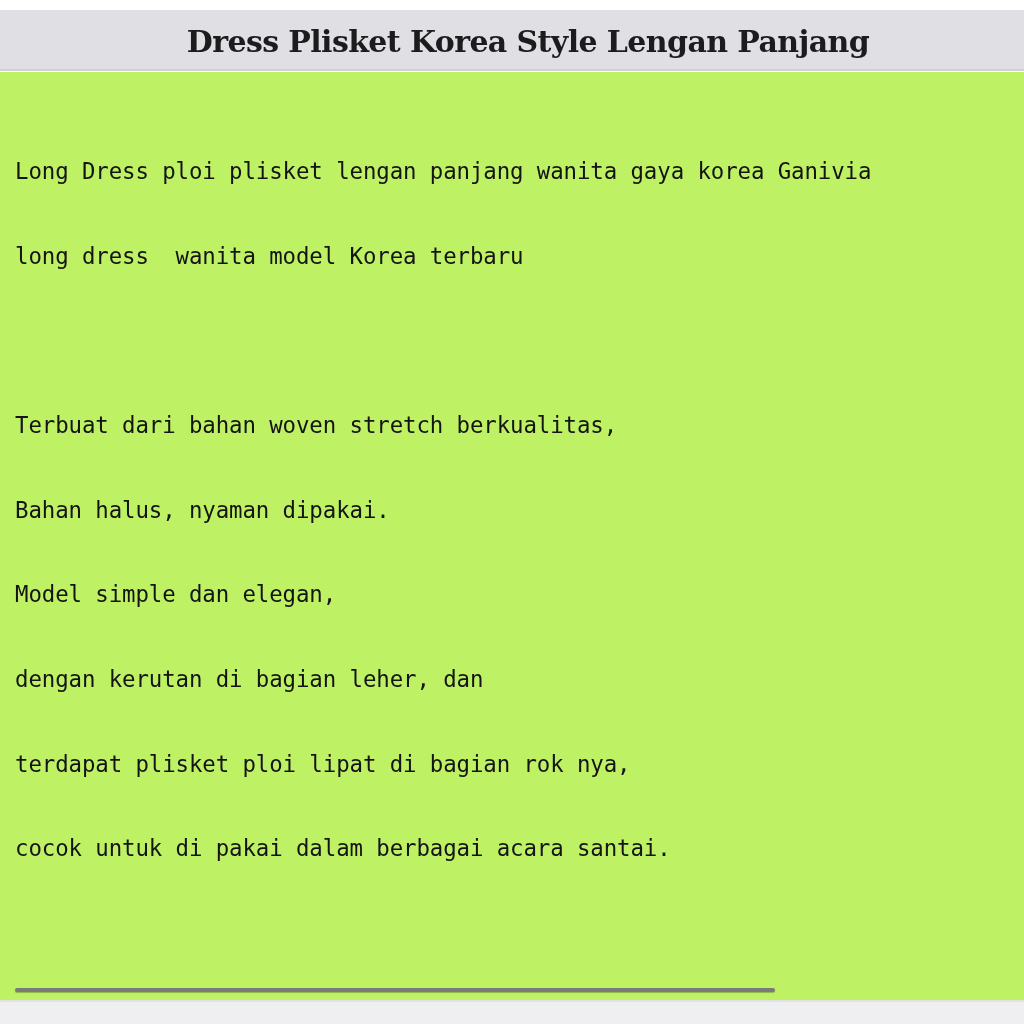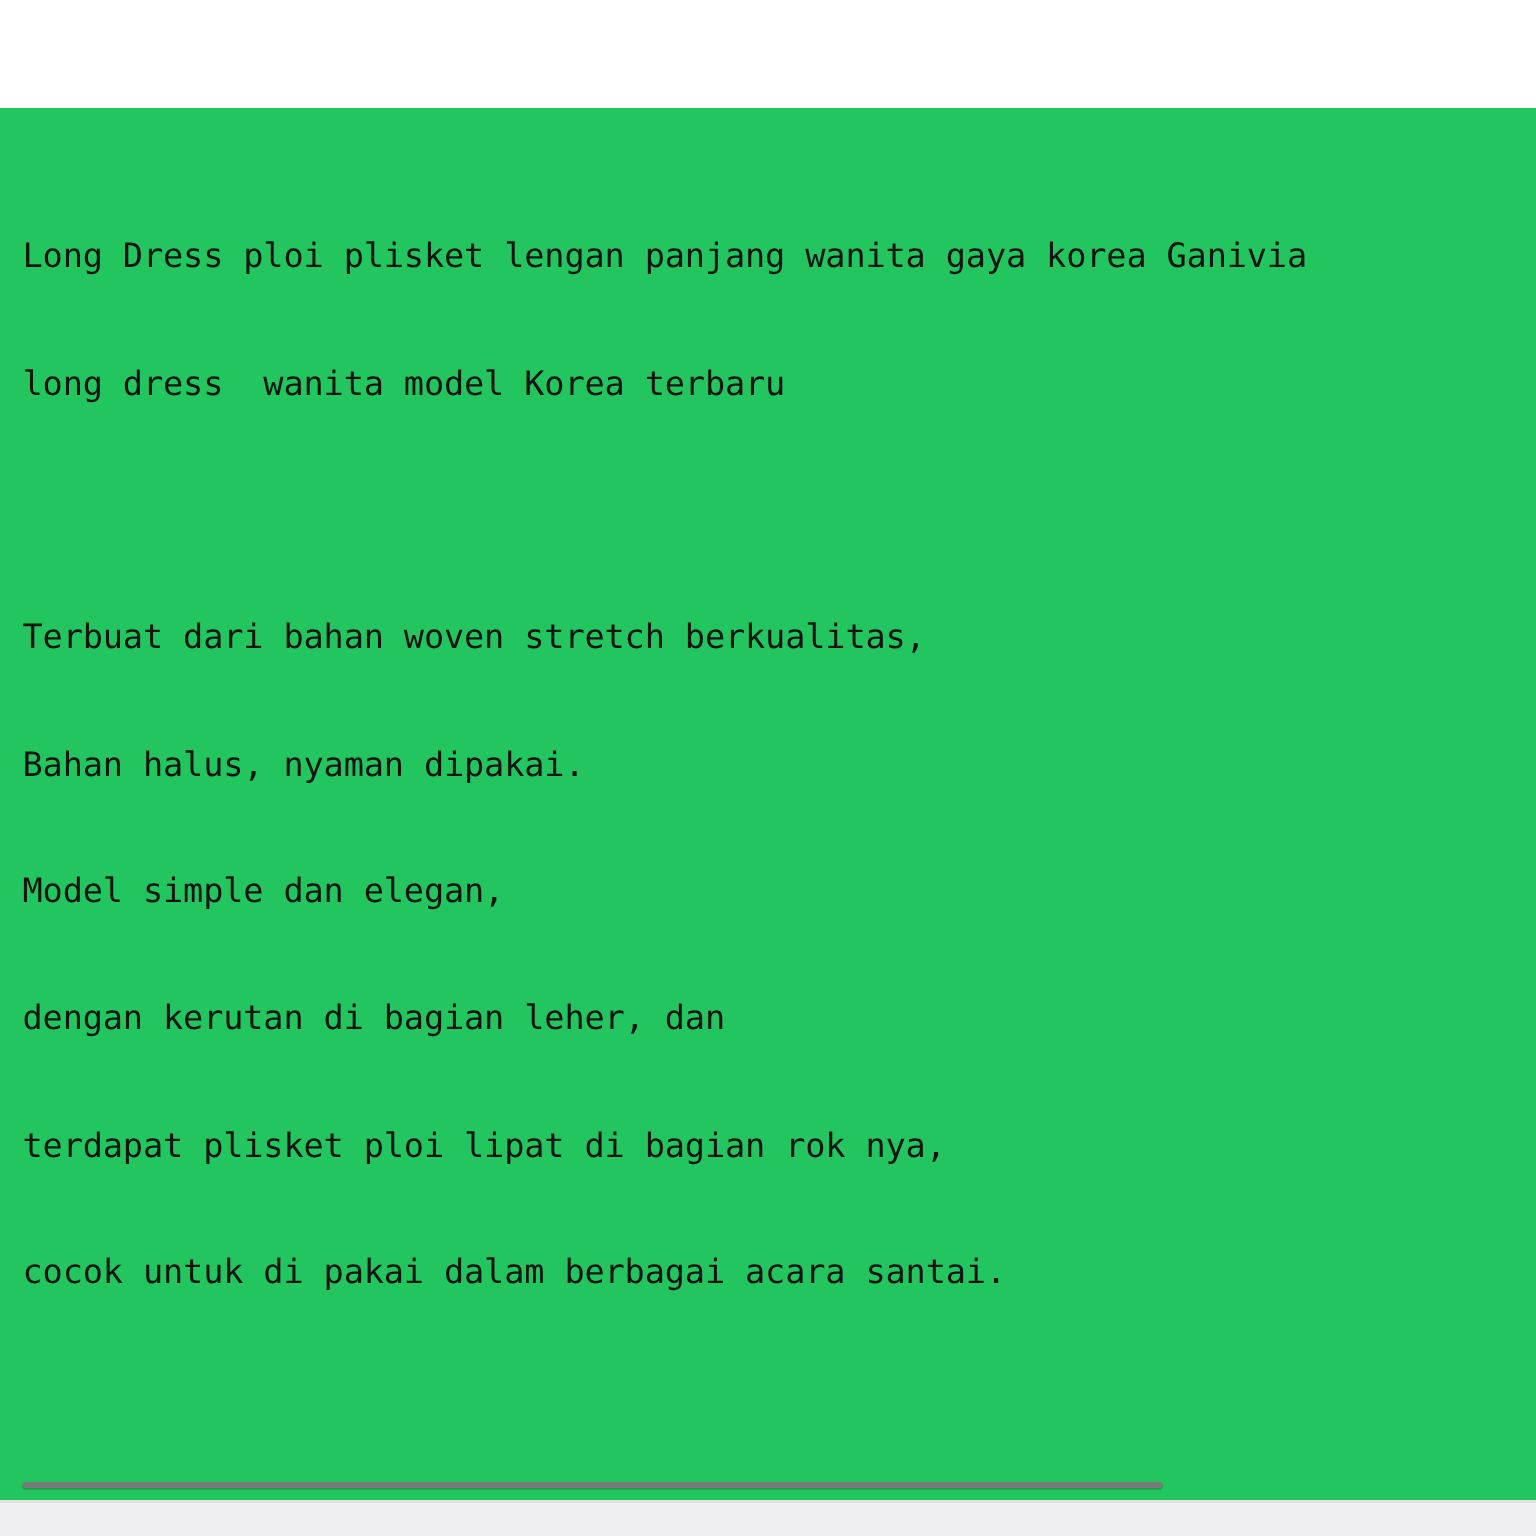--- a/index.html
+++ b/index.html
@@ -40,21 +40,21 @@
       letter-spacing: -0.6px;
       color: #1c1c1e;
       white-space: nowrap;
     }
     .content {
       position: absolute;
       left: 0;
       top: 72px;
       width: 1024px;
       height: 928px;
-      background: #22c55e;
+      background: #bef264;
       overflow: hidden;
     }
     .text-area {
       position: absolute;
       left: 15px;
       top: 29px;
       width: 1400px;
       font-family: "DejaVu Sans Mono", monospace;
       font-size: 22.4px;
       line-height: 28.2px;
@@ -92,20 +92,23 @@
       background: #efeff1;
       border-top: 2px solid #e2e2e4;
       box-sizing: border-box;
     }
   </style>
 </head>
 <body>
 
 <div class="page">
 
+  <div class="header">
+    <div class="title">Dress Plisket Korea Style Lengan Panjang</div>
+  </div>
 
   <div class="content">
     <div class="text-area">
       <span class="line">Long Dress ploi plisket lengan panjang wanita gaya korea Ganivia</span>
       <span class="line">long dress  wanita model Korea terbaru</span>
       <span class="line"></span>
       <span class="line">Terbuat dari bahan woven stretch berkualitas,</span>
       <span class="line">Bahan halus, nyaman dipakai.</span>
       <span class="line">Model simple dan elegan,</span>
       <span class="line">dengan kerutan di bagian leher, dan</span>

